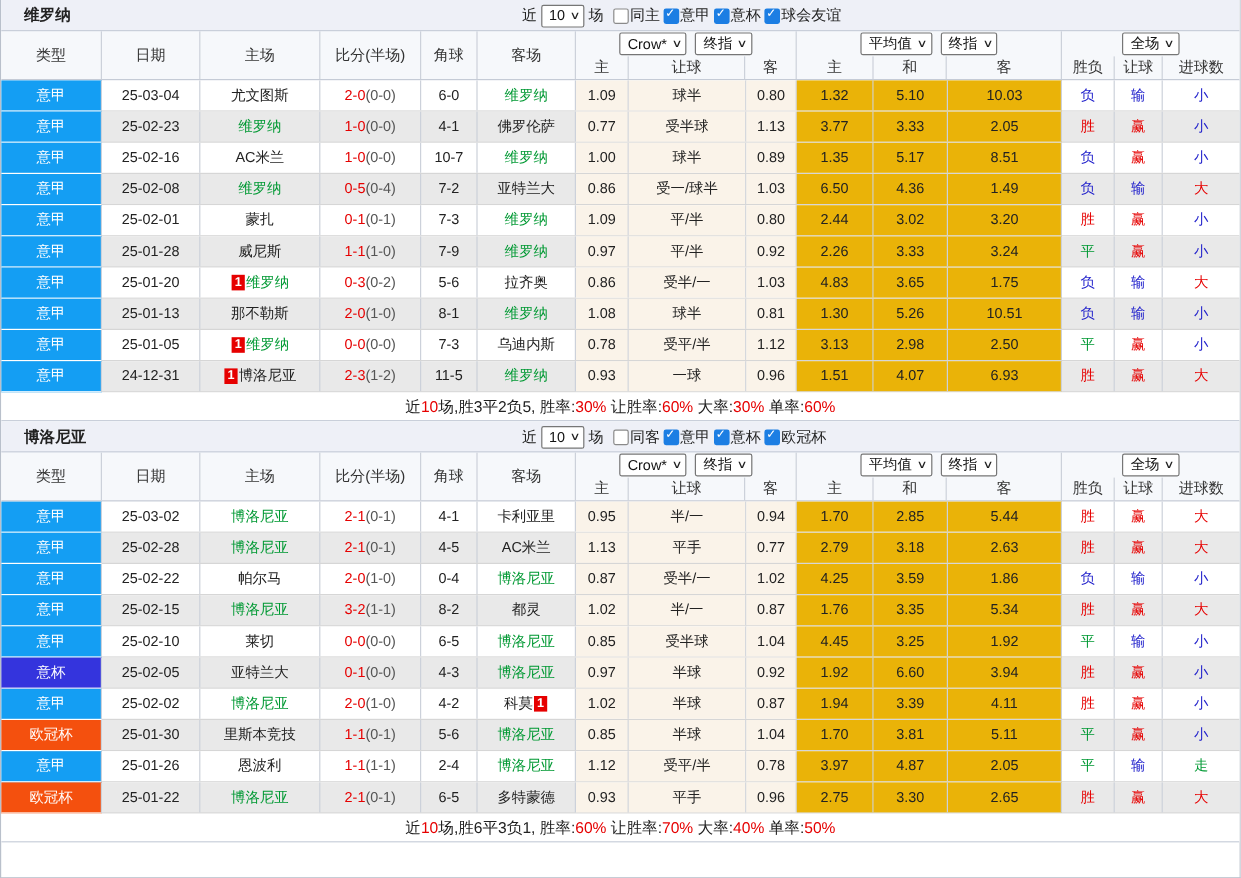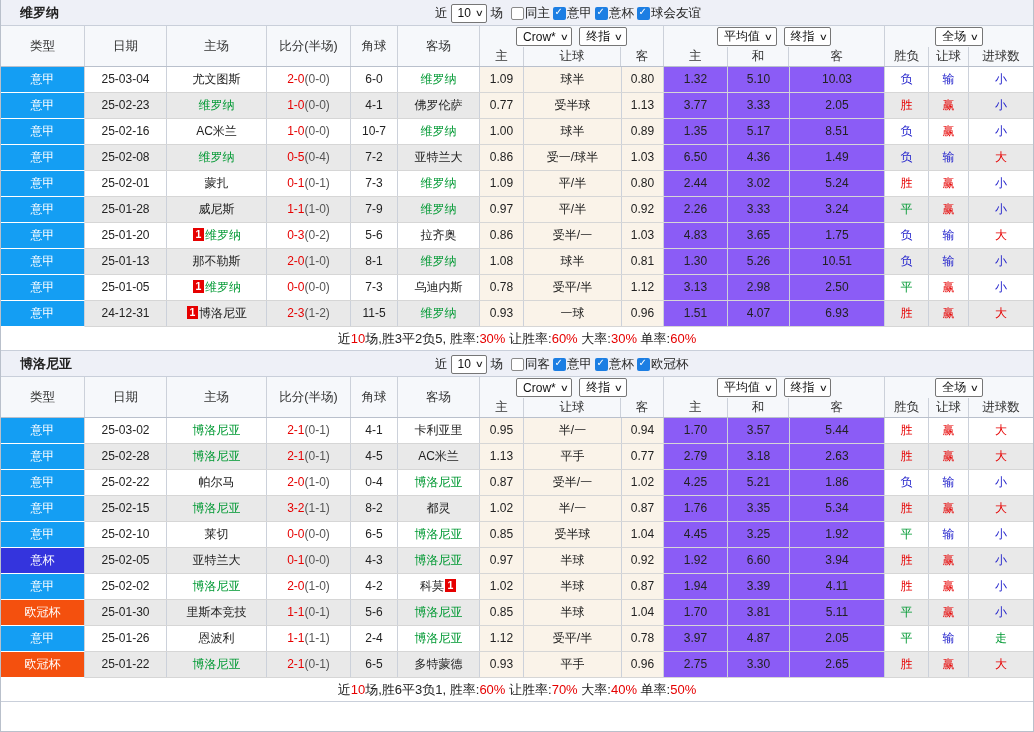--- a/index.html
+++ b/index.html
@@ -41,21 +41,21 @@
   .hsub { text-align:center; border-right:1px solid #ccd1da; white-space:nowrap; overflow:hidden; }
   .hsub:last-child { border-right:none; }
 
   
   .trow { display:flex; height:26px; line-height:25px; border-bottom:1px solid #d6d6d6; font-size:12px; color:#222; background:#fff; }
   .trow.alt { background:#e9e9e9; }
   .td { border-right:1px solid #ccd1da; text-align:center; white-space:nowrap; overflow:hidden; }
   .td:last-child { border-right:none; }
   .td.league { color:#fff; font-size:12px; border-bottom:1px solid #fff; margin-bottom:-1px; }
   .td.odds { background:#faf3e9; }
-  .td.avg { background:#8b5cf6; }
+  .td.avg { background:#eab308; }
   .score-main { color:#e60000; }
   .score-half { color:#555; }
   .team-link { cursor:pointer; }
   .focus { color:#009933; }
   .redcard { display:inline-block; background:#e60000; color:#fff; font-size:10.5px; font-weight:bold; line-height:13px; height:13px; padding:0 2.5px; vertical-align:1px; margin:0 1px; }
 
   
   .summary { height:24px; line-height:23px; text-align:center; font-size:13px; color:#222; border-bottom:1px solid #c9cfda; background:#fff; }
   .summary .red { color:#e60000; }
 </style>
@@ -219,21 +219,21 @@
         <div class="td" style="width: 82px;">25-02-01</div>
         <div class="td" style="width: 100px;"><span class="team-link">蒙扎</span></div>
         <div class="td" style="width: 84px;"><span class="score-main">0-1</span><span class="score-half">(0-1)</span></div>
         <div class="td" style="width: 47px;">7-3</div>
         <div class="td" style="width: 82px;"><span class="team-link focus">维罗纳</span></div>
         <div class="td odds" style="width: 44px;">1.09</div>
         <div class="td odds" style="width: 98px;">平/半</div>
         <div class="td odds" style="width: 42px;">0.80</div>
         <div class="td avg" style="width: 64px;">2.44</div>
         <div class="td avg" style="width: 62px;">3.02</div>
-        <div class="td avg" style="width: 95px;">5.24</div>
+        <div class="td avg" style="width: 95px;">3.20</div>
         <div class="td" style="color: rgb(230, 0, 0); width: 44px;">胜</div>
         <div class="td" style="color: rgb(230, 0, 0); width: 40px;">赢</div>
         <div class="td" style="color: rgb(35, 35, 204); width: 64px;">小</div>
       </div>
       <div class="trow alt">
         <div class="td league" style="background: rgb(20, 158, 243); width: 84px;">意甲</div>
         <div class="td" style="width: 82px;">25-01-28</div>
         <div class="td" style="width: 100px;"><span class="team-link">威尼斯</span></div>
         <div class="td" style="width: 84px;"><span class="score-main">1-1</span><span class="score-half">(1-0)</span></div>
         <div class="td" style="width: 47px;">7-9</div>
@@ -405,21 +405,21 @@
         <div class="td league" style="background: rgb(20, 158, 243); width: 84px;">意甲</div>
         <div class="td" style="width: 82px;">25-03-02</div>
         <div class="td" style="width: 100px;"><span class="team-link focus">博洛尼亚</span></div>
         <div class="td" style="width: 84px;"><span class="score-main">2-1</span><span class="score-half">(0-1)</span></div>
         <div class="td" style="width: 47px;">4-1</div>
         <div class="td" style="width: 82px;"><span class="team-link">卡利亚里</span></div>
         <div class="td odds" style="width: 44px;">0.95</div>
         <div class="td odds" style="width: 98px;">半/一</div>
         <div class="td odds" style="width: 42px;">0.94</div>
         <div class="td avg" style="width: 64px;">1.70</div>
-        <div class="td avg" style="width: 62px;">3.57</div>
+        <div class="td avg" style="width: 62px;">2.85</div>
         <div class="td avg" style="width: 95px;">5.44</div>
         <div class="td" style="color: rgb(230, 0, 0); width: 44px;">胜</div>
         <div class="td" style="color: rgb(230, 0, 0); width: 40px;">赢</div>
         <div class="td" style="color: rgb(230, 0, 0); width: 64px;">大</div>
       </div>
       <div class="trow alt">
         <div class="td league" style="background: rgb(20, 158, 243); width: 84px;">意甲</div>
         <div class="td" style="width: 82px;">25-02-28</div>
         <div class="td" style="width: 100px;"><span class="team-link focus">博洛尼亚</span></div>
         <div class="td" style="width: 84px;"><span class="score-main">2-1</span><span class="score-half">(0-1)</span></div>
@@ -439,21 +439,21 @@
         <div class="td league" style="background: rgb(20, 158, 243); width: 84px;">意甲</div>
         <div class="td" style="width: 82px;">25-02-22</div>
         <div class="td" style="width: 100px;"><span class="team-link">帕尔马</span></div>
         <div class="td" style="width: 84px;"><span class="score-main">2-0</span><span class="score-half">(1-0)</span></div>
         <div class="td" style="width: 47px;">0-4</div>
         <div class="td" style="width: 82px;"><span class="team-link focus">博洛尼亚</span></div>
         <div class="td odds" style="width: 44px;">0.87</div>
         <div class="td odds" style="width: 98px;">受半/一</div>
         <div class="td odds" style="width: 42px;">1.02</div>
         <div class="td avg" style="width: 64px;">4.25</div>
-        <div class="td avg" style="width: 62px;">5.21</div>
+        <div class="td avg" style="width: 62px;">3.59</div>
         <div class="td avg" style="width: 95px;">1.86</div>
         <div class="td" style="color: rgb(35, 35, 204); width: 44px;">负</div>
         <div class="td" style="color: rgb(35, 35, 204); width: 40px;">输</div>
         <div class="td" style="color: rgb(35, 35, 204); width: 64px;">小</div>
       </div>
       <div class="trow alt">
         <div class="td league" style="background: rgb(20, 158, 243); width: 84px;">意甲</div>
         <div class="td" style="width: 82px;">25-02-15</div>
         <div class="td" style="width: 100px;"><span class="team-link focus">博洛尼亚</span></div>
         <div class="td" style="width: 84px;"><span class="score-main">3-2</span><span class="score-half">(1-1)</span></div>

